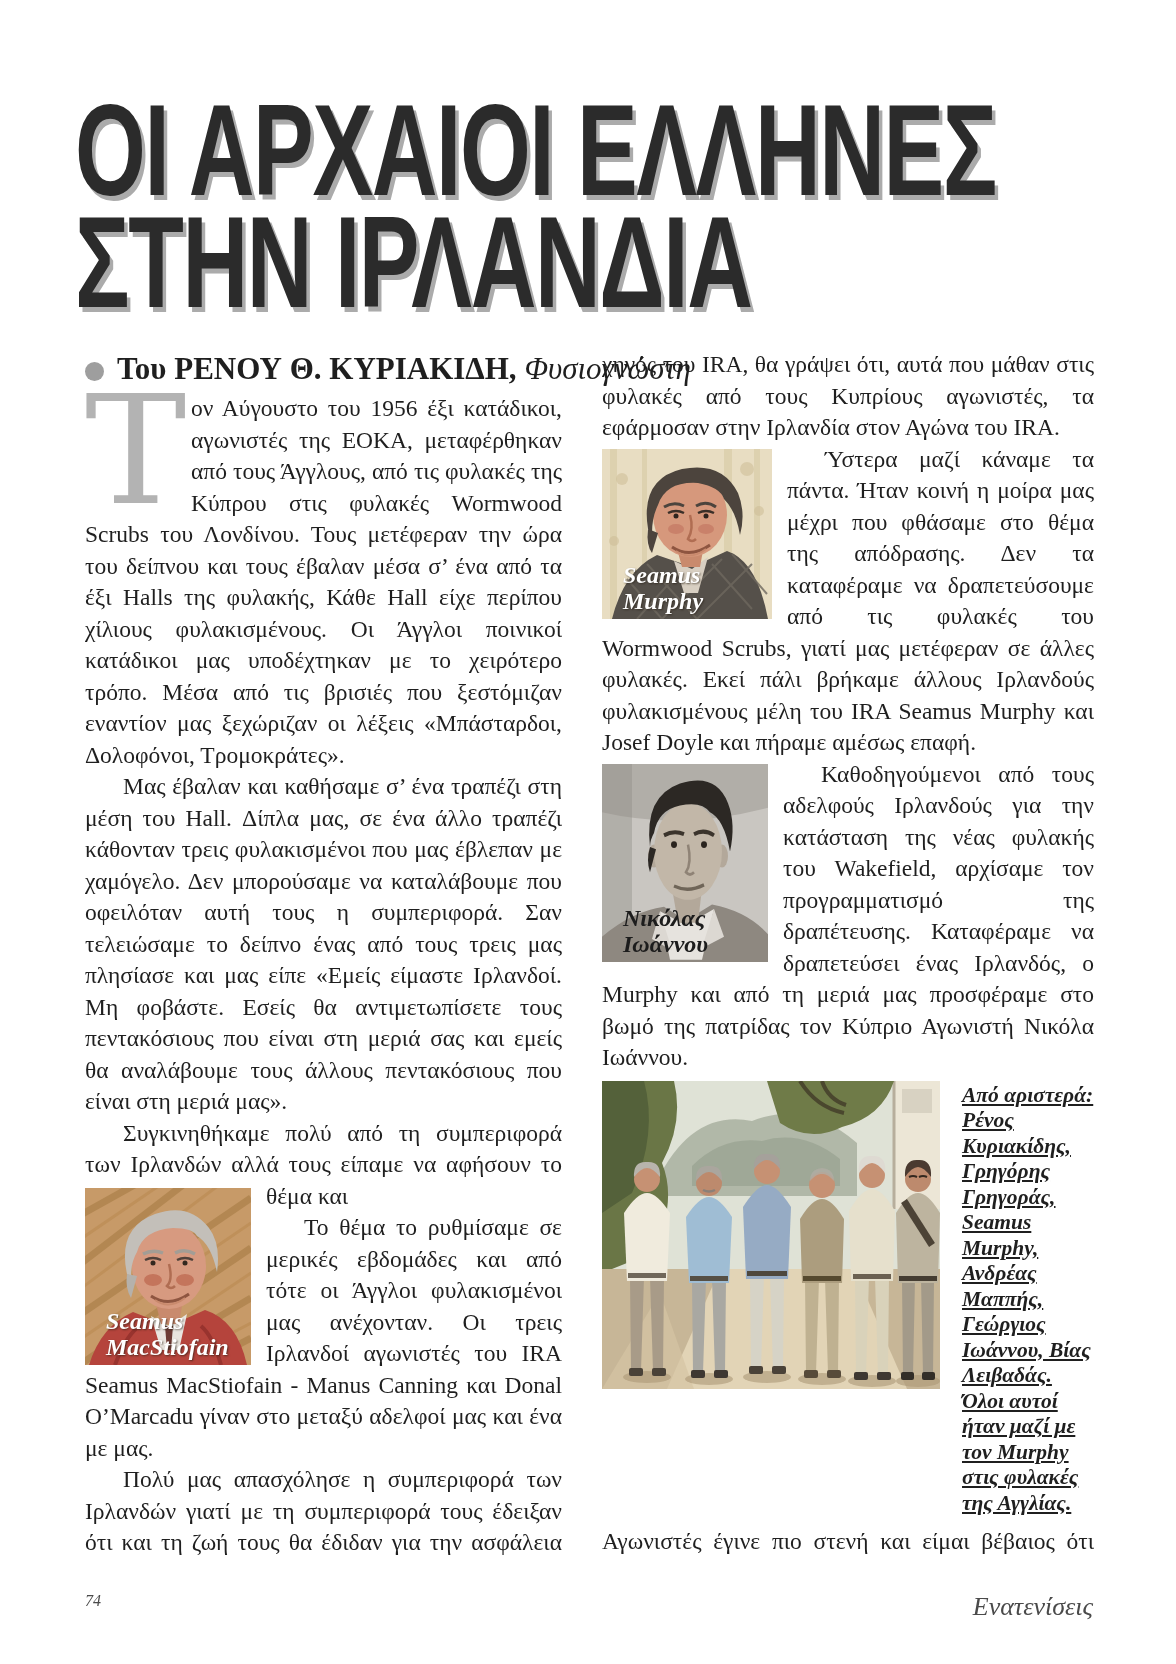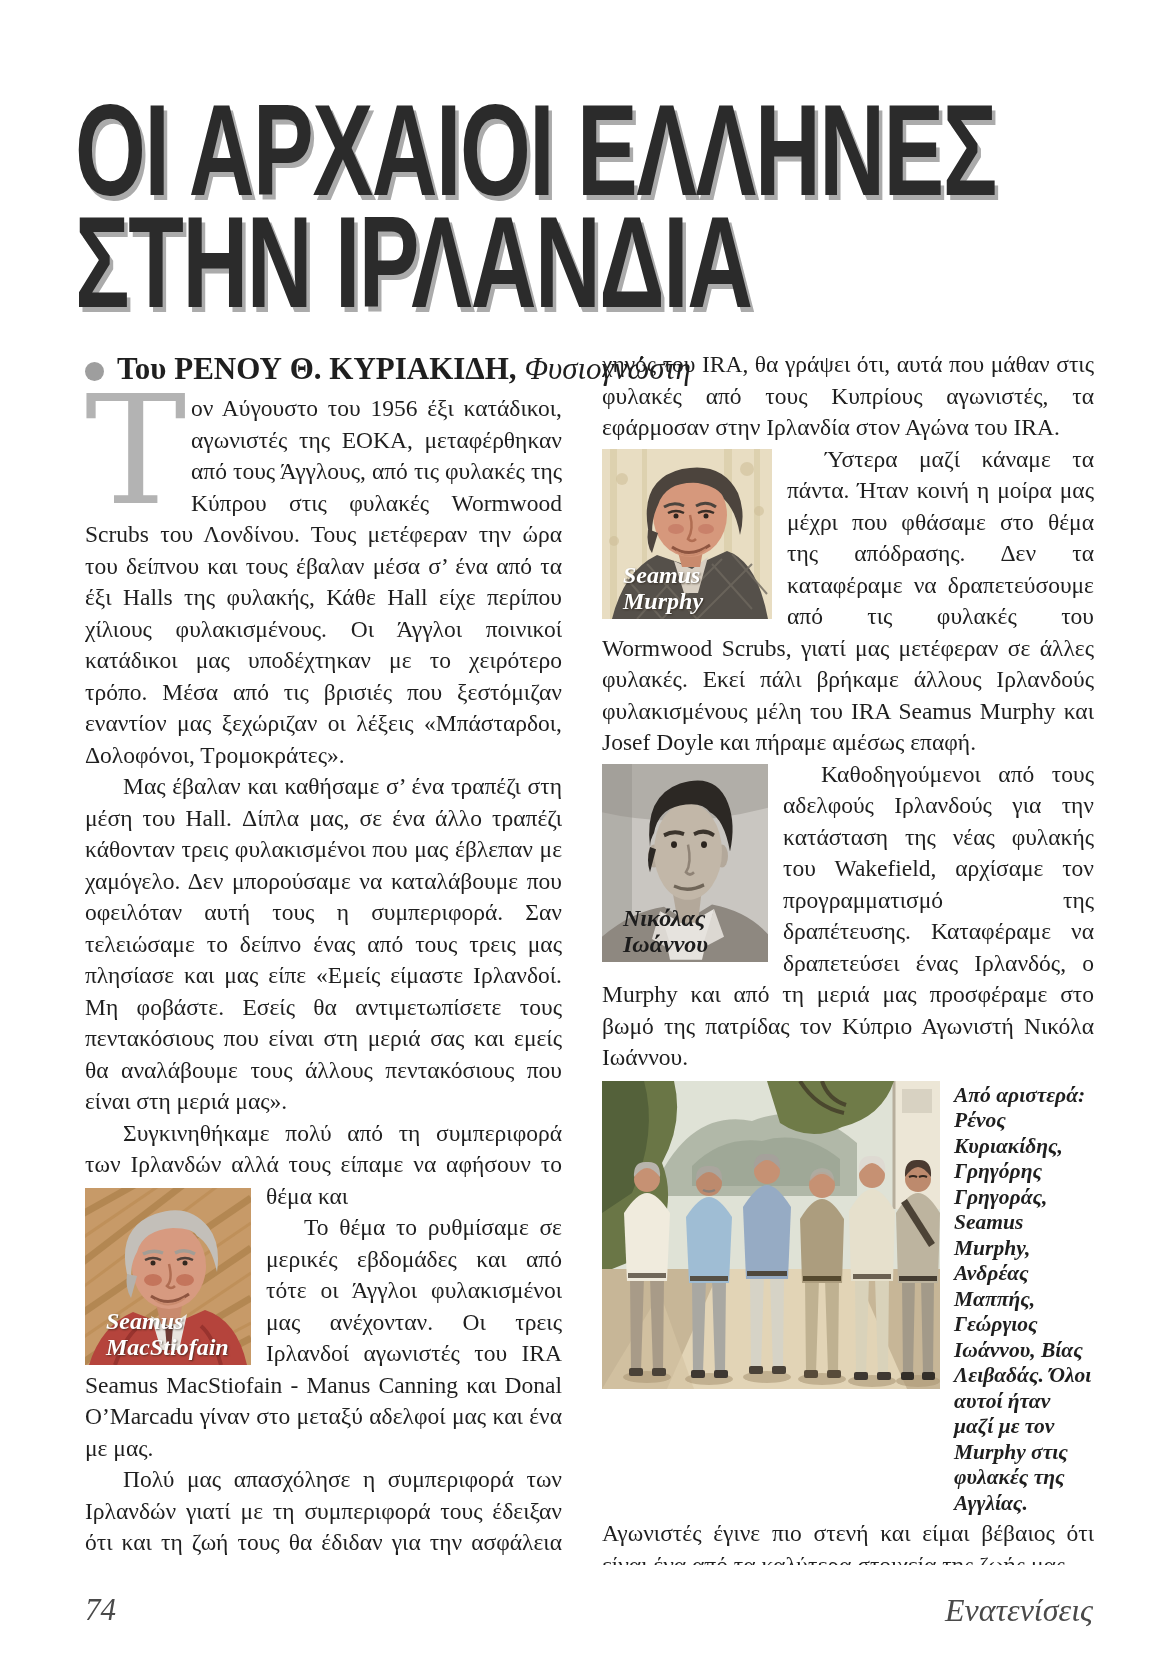--- a/index.html
+++ b/index.html
@@ -42,31 +42,31 @@
   .ph-float{float:left;margin:5px 15px 4px 0;}
   .ph-mac{width:166px;height:177px;margin-top:7px;}
   .ph-murphy{width:170px;height:170px;}
   .ph-ioannou{width:166px;height:198px;}
   .ph-caption{position:absolute;left:9px;bottom:5px;z-index:2;
               font-weight:bold;font-style:italic;font-size:24px;line-height:26px;
               color:#ffffff;text-shadow:1px 1px 2px rgba(40,30,20,.65);
               text-indent:0;text-align:left;padding-left:12px;}
   .ph-caption.dark{color:#1c1c1c;text-shadow:none;}
 
-  .groupblock{display:flex;gap:14px;margin:7px 0 2px 0;}
+  .groupblock{display:flex;gap:22px;margin:7px 0 10px 0;text-decoration:underline;}
   .ph-group{width:338px;height:308px;flex:0 0 auto;}
   .group-caption{flex:1;font-weight:bold;font-style:italic;
                  font-size:21.5px;line-height:25.5px;text-align:left;
                  padding-top:2px;}
 
   
   .footer-num{position:absolute;left:85px;top:1592px;font-style:italic;
-              font-size:31px;color:#4a4a4a;}
+              font-size:16px;color:#4a4a4a;}
   .footer-mag{position:absolute;right:83px;top:1592px;font-style:italic;
-              font-size:32px;color:#4a4a4a;}
+              font-size:26px;color:#4a4a4a;}
 </style>
 </head>
 <body>
 
 <div class="headline">
   <span class="hl-line hl-1">ΟΙ ΑΡΧΑΙΟΙ ΕΛΛΗΝΕΣ</span>
   <span class="hl-line hl-2">ΣΤΗΝ ΙΡΛΑΝΔΙΑ</span>
 </div>
 
 <div class="byline">

